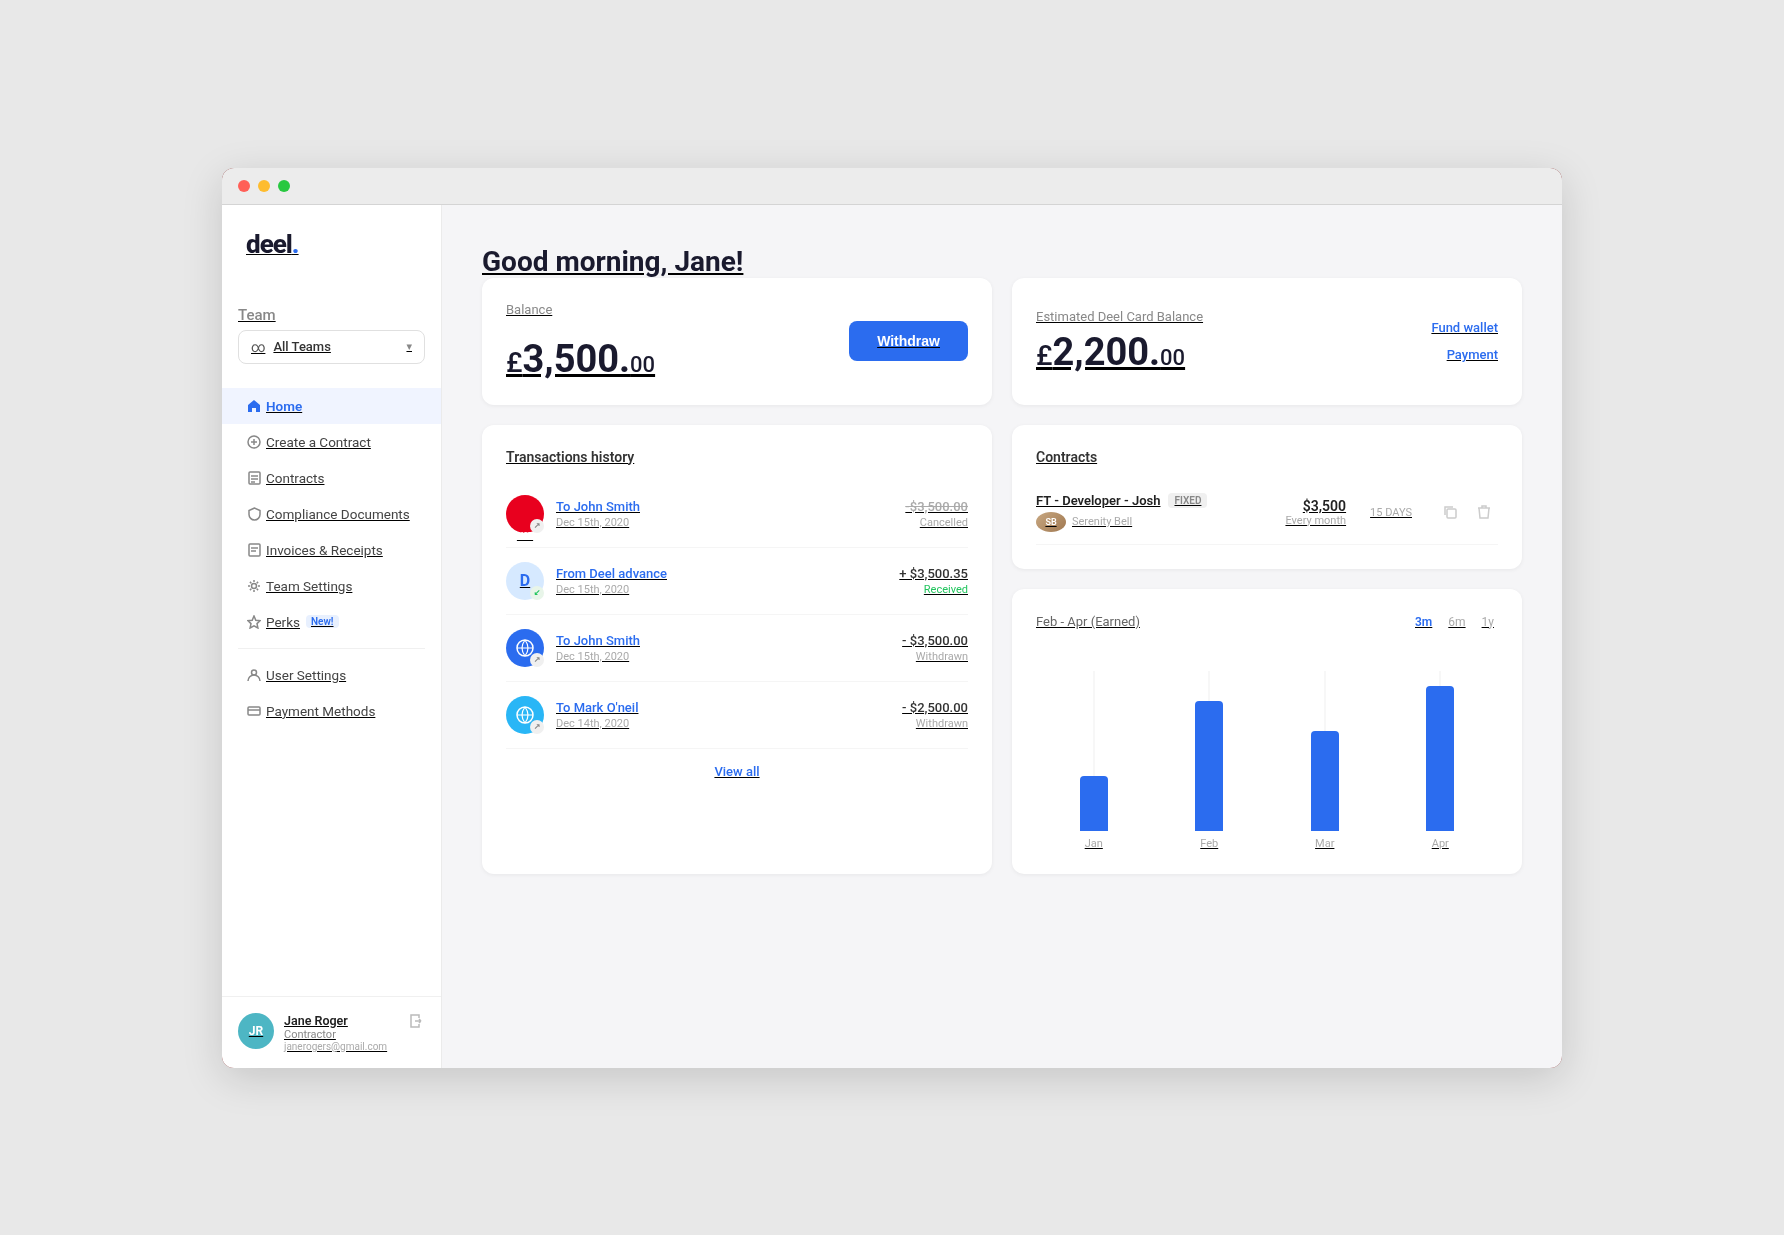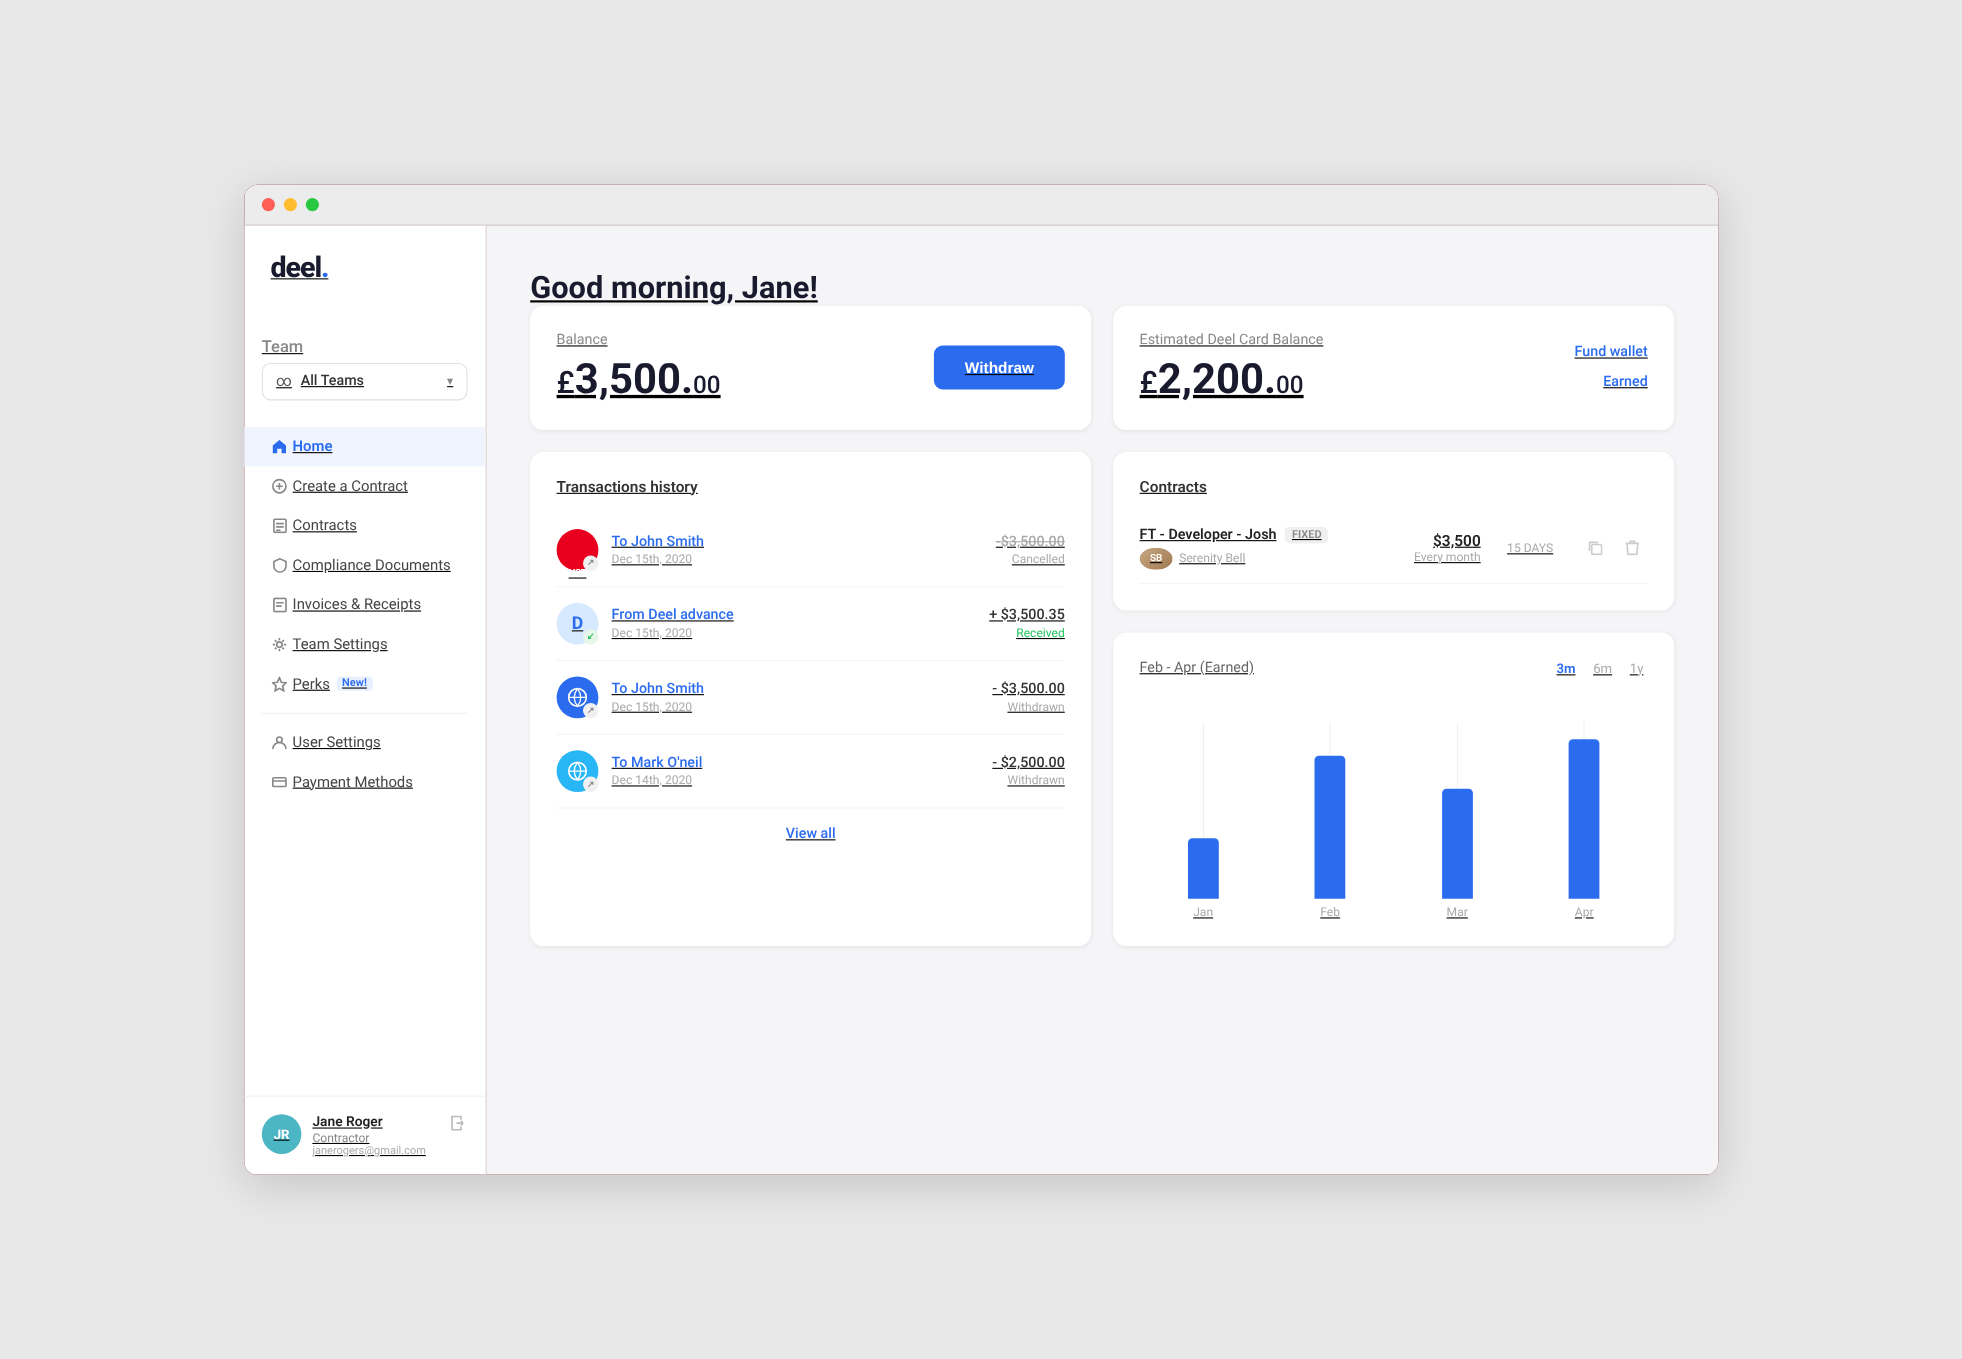--- a/index.html
+++ b/index.html
@@ -199,21 +199,21 @@
     }
     
     .balance-card {
       display: flex;
       align-items: center;
       justify-content: space-between;
     }
     .balance-info .balance-label {
       font-size: 13px;
       color: #888;
-      margin-bottom: 6px;
+      margin-bottom: 20px;
     }
     .balance-amount {
       font-size: 38px;
       font-weight: 700;
       color: #1a1a2e;
     }
     .balance-currency {
       font-size: 28px;
       font-weight: 500;
     }
@@ -650,21 +650,21 @@
 
         <div class="card deel-card">
           <div class="deel-card-info">
             <div class="card-label">Estimated Deel Card Balance</div>
             <div class="balance-amount">
               <span class="balance-currency">£</span><span>2,200.</span><span style="font-size:22px;font-weight:500;">00</span>
             </div>
           </div>
           <div class="deel-card-actions">
             <a class="card-action-link">Fund wallet</a>
-            <a class="card-action-link">Earned</a>
+            <a class="card-action-link">Payment</a>
           </div>
         </div>
 
         <div class="card transactions-full-card" style="grid-row: 2/4; grid-column: 1;">
           <div class="card-title">Transactions history</div>
 
           <div class="transaction-item">
             <div class="tx-icon tx-icon-hsb" style="position:relative;">
               <span style="font-size:9px;font-weight:800;letter-spacing:-0.5px;margin-top:44px;">HSB</span>
               <span class="tx-arrow" style="background:#f0f0f0;color:#888;">↗</span>

